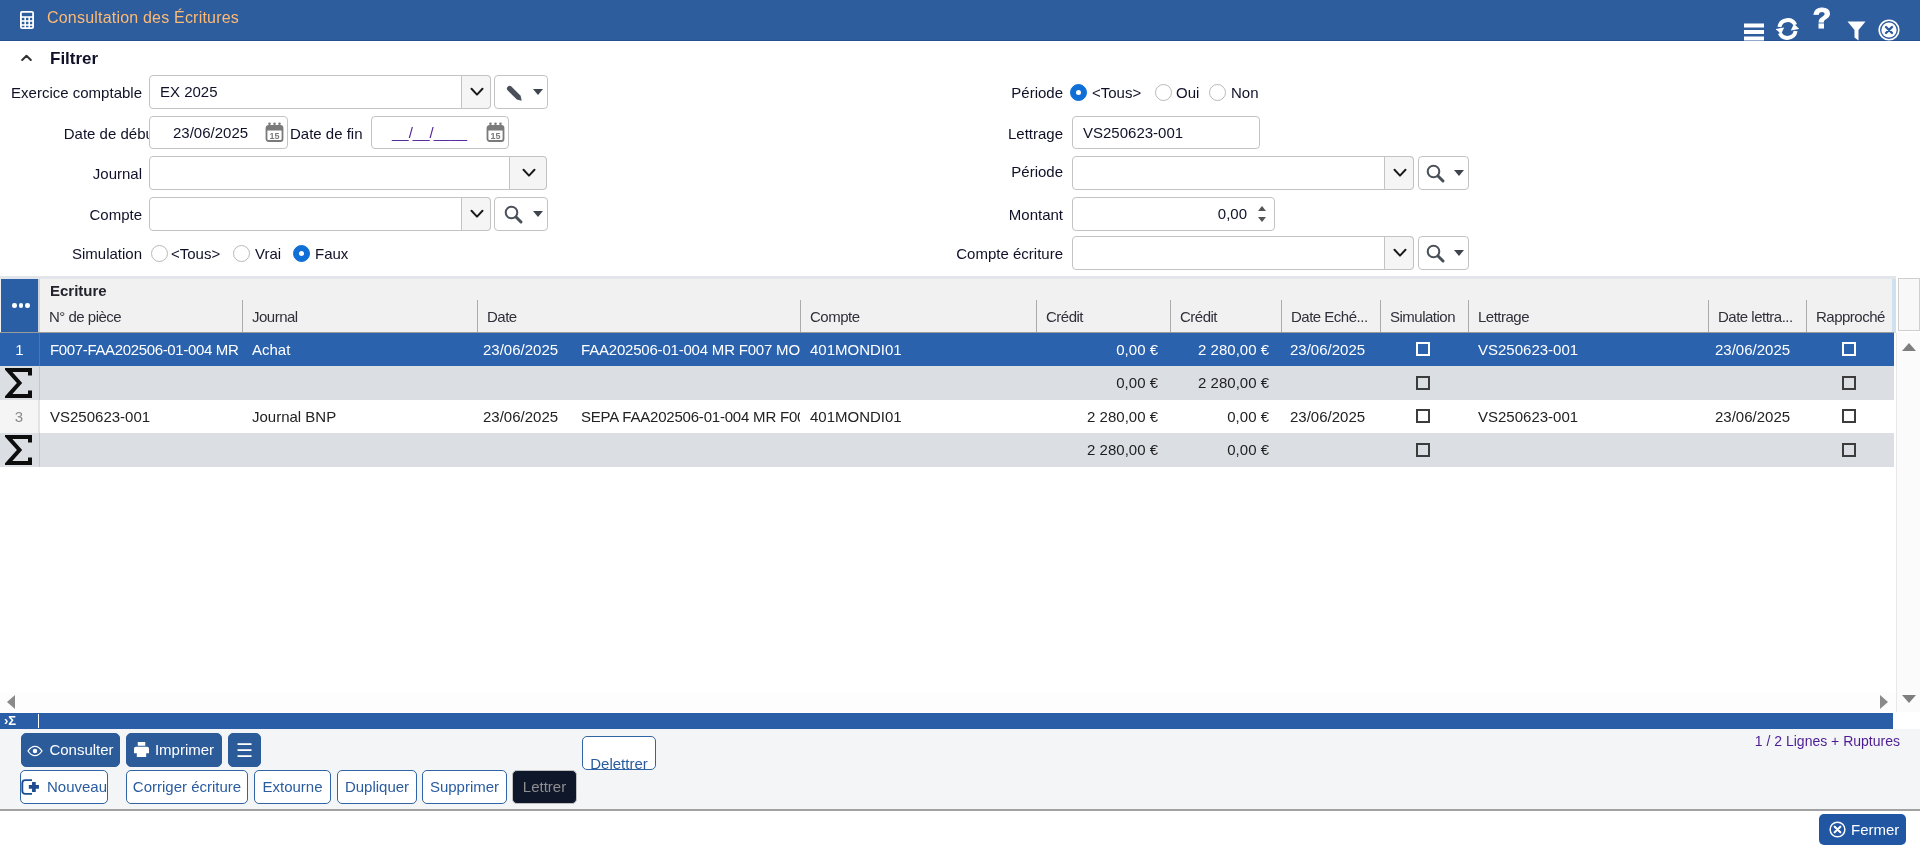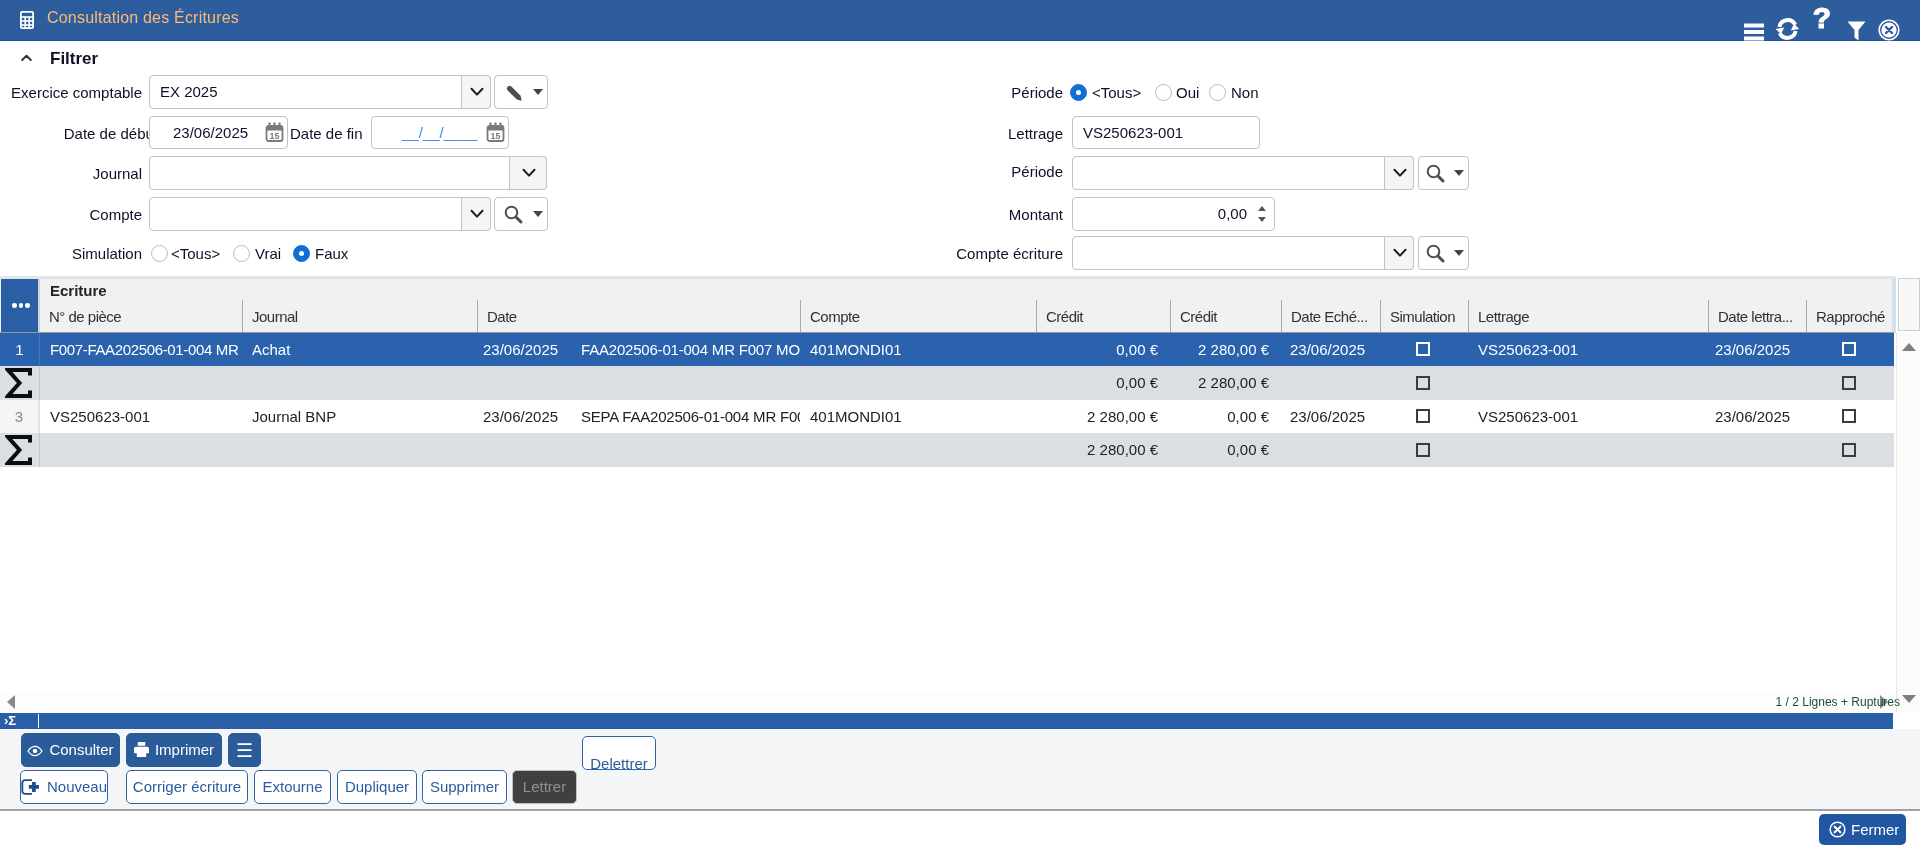--- a/index.html
+++ b/index.html
@@ -60,22 +60,22 @@
 .hscroll .left{position:absolute;left:7px;top:3px;width:0;height:0;border-top:7px solid transparent;border-bottom:7px solid transparent;border-right:8px solid #8a8a8a}
 .hscroll .right{position:absolute;right:8px;top:3px;width:0;height:0;border-top:7px solid transparent;border-bottom:7px solid transparent;border-left:8px solid #8a8a8a}
 .sumbar{position:absolute;left:0;top:713px;width:1893px;height:16px;background:#2a5fa8}
 .sumbar .s{position:absolute;left:4px;top:0px;color:#fff;font-size:13px;font-weight:bold;line-height:16px}
 .sumbar .sep{position:absolute;left:38px;top:1px;bottom:1px;width:1px;background:#fff}
 
 
 .btn{position:absolute;border-radius:5px;font-size:15px;text-align:center;white-space:nowrap}
 .btn.blue{background:#2b5b99;color:#fff;border:1px solid #2b5b99}
 .btn.white{background:#fff;color:#2a5c9f;border:1px solid #3064a5}
-.btn.grey{background:#404040;color:#8f8f8f;border:1px solid #c0c0c0}
-.count{position:absolute;right:20px;top:695px;font-size:12px;color:#14532d}
+.btn.grey{background:#0f172a;color:#8f8f8f;border:1px solid #c0c0c0}
+.count{position:absolute;right:20px;top:733px;font-size:14px;color:#4c1d95}
 .stripline{position:absolute;left:0;top:809px;width:1920px;height:2px;background:#a2a2a2}
 .fermer{position:absolute;left:1819px;top:814px;width:87px;height:31px;background:#2156a3;border-radius:5px;color:#fff;font-size:15px}
 </style>
 </head>
 <body>
 
 <div class="topbar">
   <svg class="gridicon" style="left:20px;top:11px" width="14" height="18" viewBox="0 0 14 18">
       <rect x="0.9" y="0.9" width="12.2" height="16.2" rx="1.2" fill="none" stroke="#fff" stroke-width="1.8"></rect>
       <line x1="1" y1="6" x2="13" y2="6" stroke="#fff" stroke-width="1.6"></line>
@@ -145,21 +145,21 @@
         <rect x="1.5" y="4" width="16" height="15" rx="2" fill="none" stroke="#7a7a7a" stroke-width="1.8"></rect>
         <rect x="1.5" y="4" width="16" height="4.5" fill="#7a7a7a"></rect>
         <circle cx="4.5" cy="1.8" r="1.3" fill="#7a7a7a"></circle>
         <circle cx="9.5" cy="1.8" r="1.3" fill="#7a7a7a"></circle>
         <circle cx="14.5" cy="1.8" r="1.3" fill="#7a7a7a"></circle>
         <text x="9.5" y="16.5" font-size="9" font-weight="bold" fill="#7a7a7a" text-anchor="middle" font-family="Liberation Sans">15</text>
       </svg>
   </div>
   <div class="flabel" style="left:290px;width:72px;top:125px">Date de fin</div>
   <div class="fbox" style="left:371px;top:116px;width:138px;height:33px">
-    <span style="position:absolute;left:30px;top:7px;color:#3b82f6">__/__/____</span>
+    <span style="position:absolute;left:20px;top:7px;color:#4c1d95">__/__/____</span>
     <svg style="position:absolute;right:3px;top:5px" width="19" height="21" viewBox="0 0 19 21">
         <rect x="1.5" y="4" width="16" height="15" rx="2" fill="none" stroke="#7a7a7a" stroke-width="1.8"></rect>
         <rect x="1.5" y="4" width="16" height="4.5" fill="#7a7a7a"></rect>
         <circle cx="4.5" cy="1.8" r="1.3" fill="#7a7a7a"></circle>
         <circle cx="9.5" cy="1.8" r="1.3" fill="#7a7a7a"></circle>
         <circle cx="14.5" cy="1.8" r="1.3" fill="#7a7a7a"></circle>
         <text x="9.5" y="16.5" font-size="9" font-weight="bold" fill="#7a7a7a" text-anchor="middle" font-family="Liberation Sans">15</text>
       </svg>
   </div>
 

